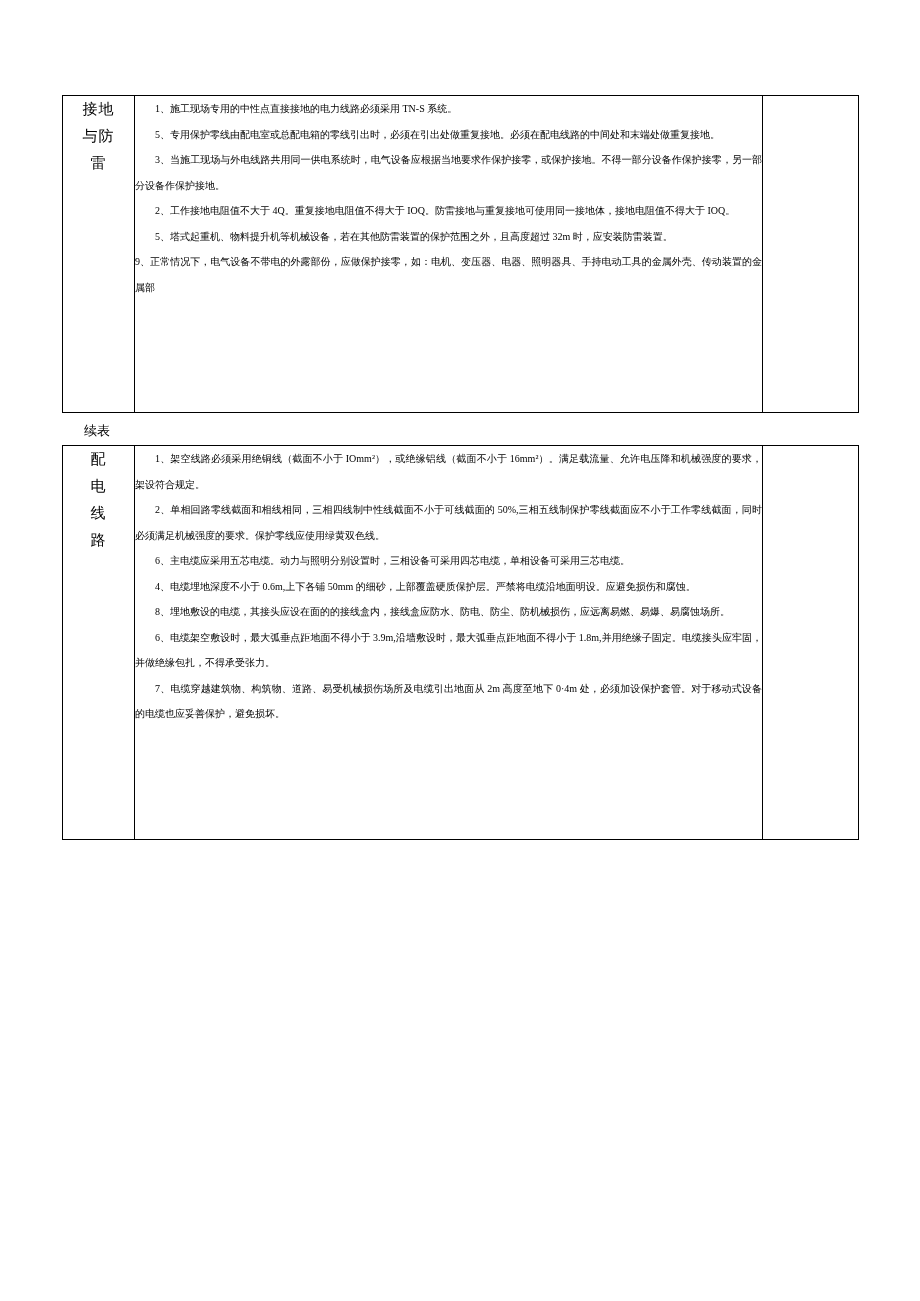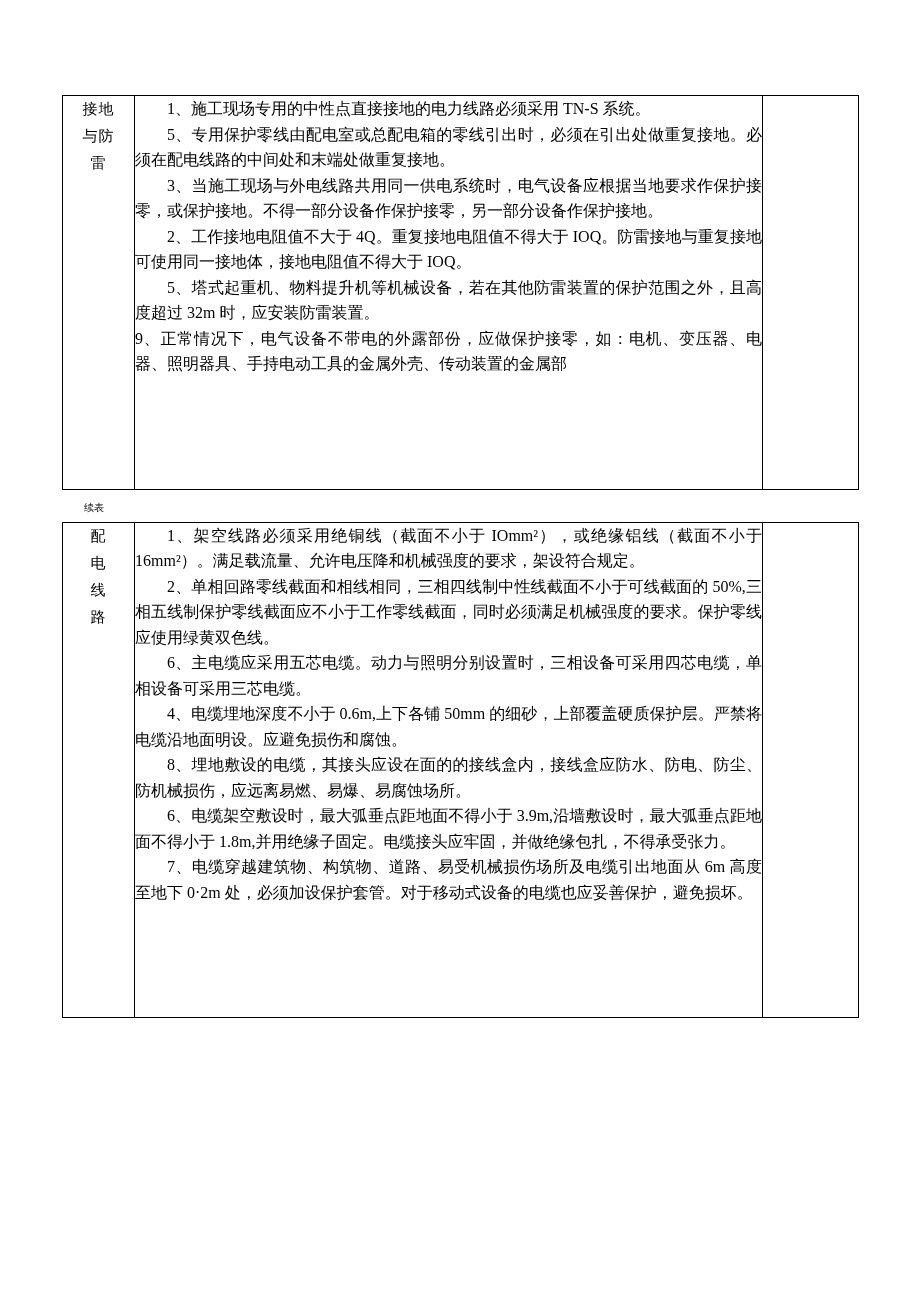--- a/index.html
+++ b/index.html
@@ -49,35 +49,35 @@
     padding-top: 150px;
   }
   .label-vert-2 {
     padding-top: 200px;
   }
   .label-cell div {
     letter-spacing: 1px;
   }
   .body-cell {
     padding: 7px 10px 8px 12px;
-    font-size: 16px;
+    font-size: 10px;
     line-height: 25.5px;
     text-align: justify;
   }
   .body-cell p {
     margin: 0;
   }
   .ind {
     text-indent: 2em;
   }
   .noind {
     text-indent: 0;
   }
   .cont-label {
-    font-size: 10px;
+    font-size: 13px;
     line-height: 20px;
     padding: 8px 0 4px 22px;
   }
   .clipped {
     overflow: hidden;
     height: 13px;
     line-height: 25.5px;
   }
   .spacer-cell {
     height: 112px;
@@ -131,21 +131,21 @@
           <div>线</div>
           <div>路</div>
         </td>
         <td class="body-cell">
           <p class="ind">1、架空线路必须采用绝铜线（截面不小于 IOmm²），或绝缘铝线（截面不小于 16mm²）。满足载流量、允许电压降和机械强度的要求，架设符合规定。</p>
           <p class="ind">2、单相回路零线截面和相线相同，三相四线制中性线截面不小于可线截面的 50%,三相五线制保护零线截面应不小于工作零线截面，同时必须满足机械强度的要求。保护零线应使用绿黄双色线。</p>
           <p class="ind">6、主电缆应采用五芯电缆。动力与照明分别设置时，三相设备可采用四芯电缆，单相设备可采用三芯电缆。</p>
           <p class="ind">4、电缆埋地深度不小于 0.6m,上下各铺 50mm 的细砂，上部覆盖硬质保护层。严禁将电缆沿地面明设。应避免损伤和腐蚀。</p>
           <p class="ind">8、埋地敷设的电缆，其接头应设在面的的接线盒内，接线盒应防水、防电、防尘、防机械损伤，应远离易燃、易爆、易腐蚀场所。</p>
           <p class="ind">6、电缆架空敷设时，最大弧垂点距地面不得小于 3.9m,沿墙敷设时，最大弧垂点距地面不得小于 1.8m,并用绝缘子固定。电缆接头应牢固，并做绝缘包扎，不得承受张力。</p>
-          <p class="ind">7、电缆穿越建筑物、构筑物、道路、易受机械损伤场所及电缆引出地面从 6m 高度至地下 0·2m 处，必须加设保护套管。对于移动式设备的电缆也应妥善保护，避免损坏。</p>
+          <p class="ind">7、电缆穿越建筑物、构筑物、道路、易受机械损伤场所及电缆引出地面从 2m 高度至地下 0·4m 处，必须加设保护套管。对于移动式设备的电缆也应妥善保护，避免损坏。</p>
           <div class="spacer-cell"></div>
         </td>
         <td class="col-right"></td>
       </tr>
     </tbody>
   </table>
 
 </div>
 
 </body></html>

